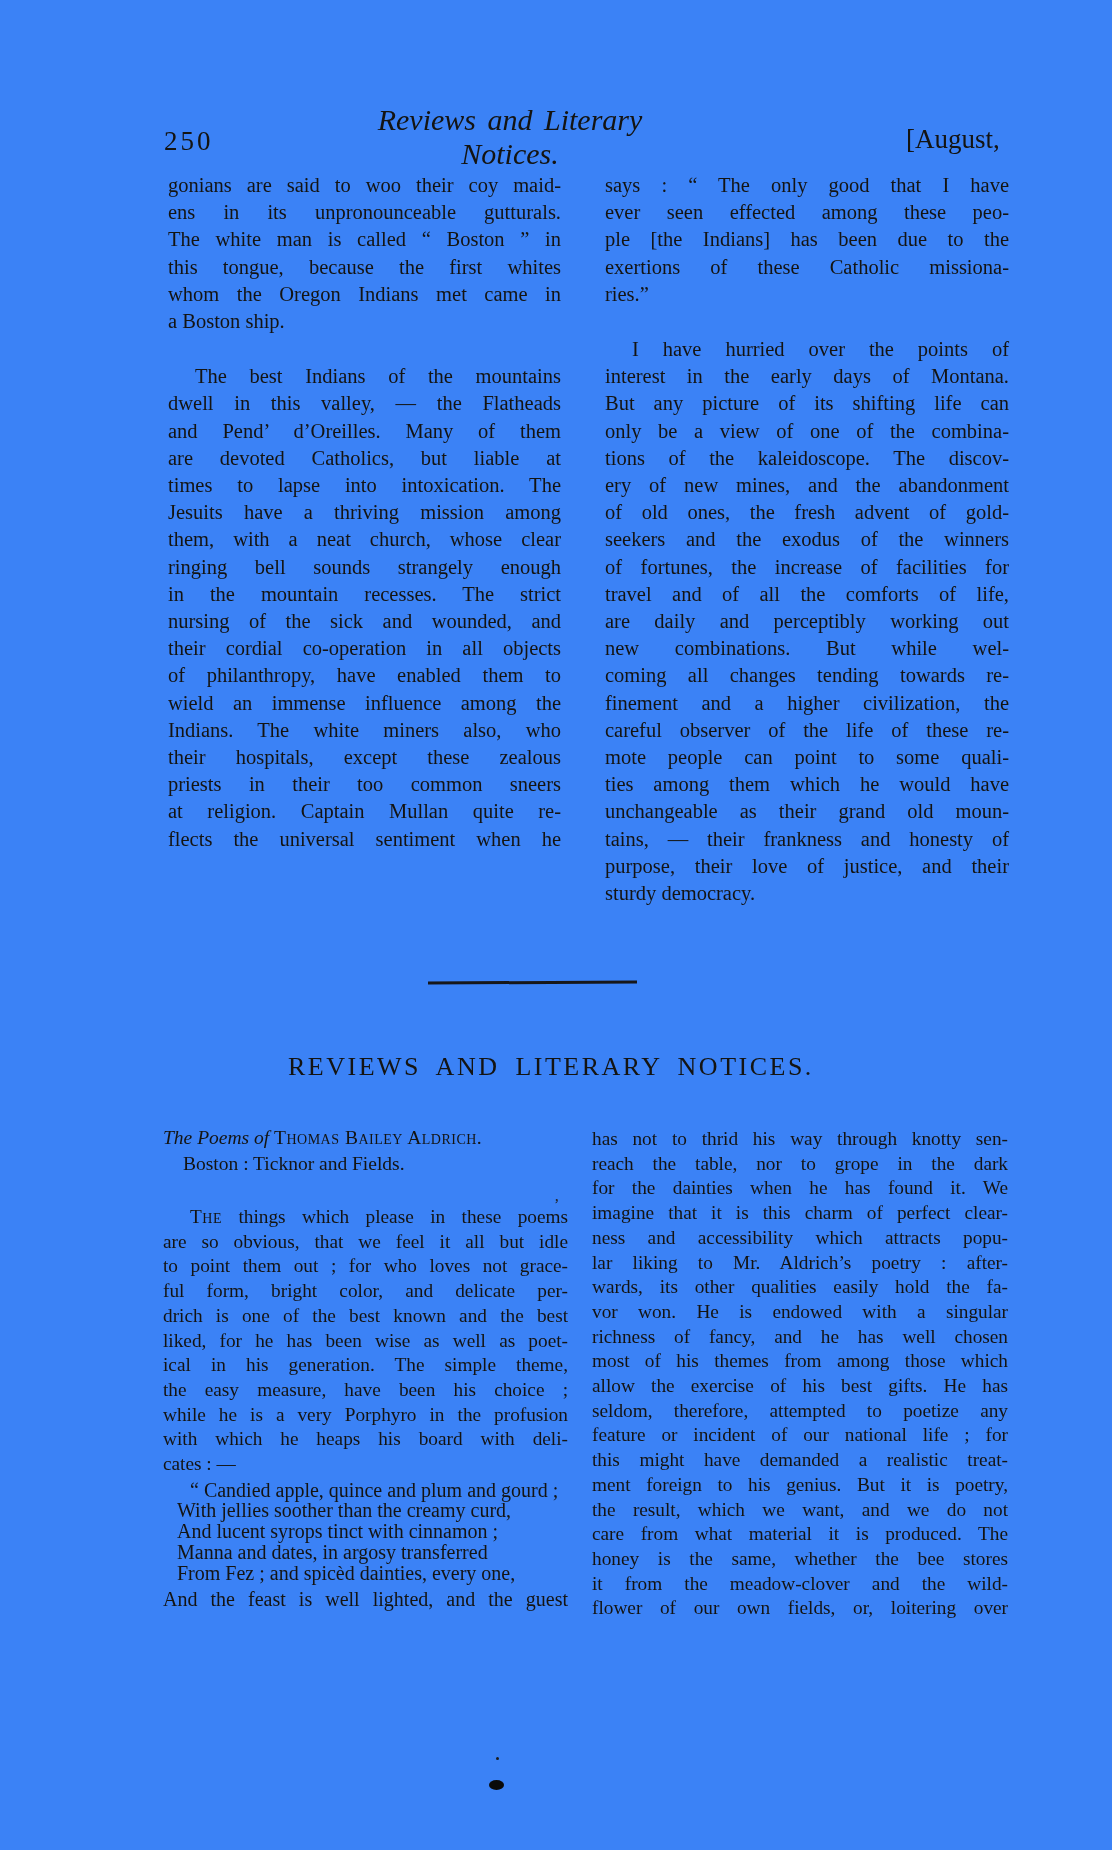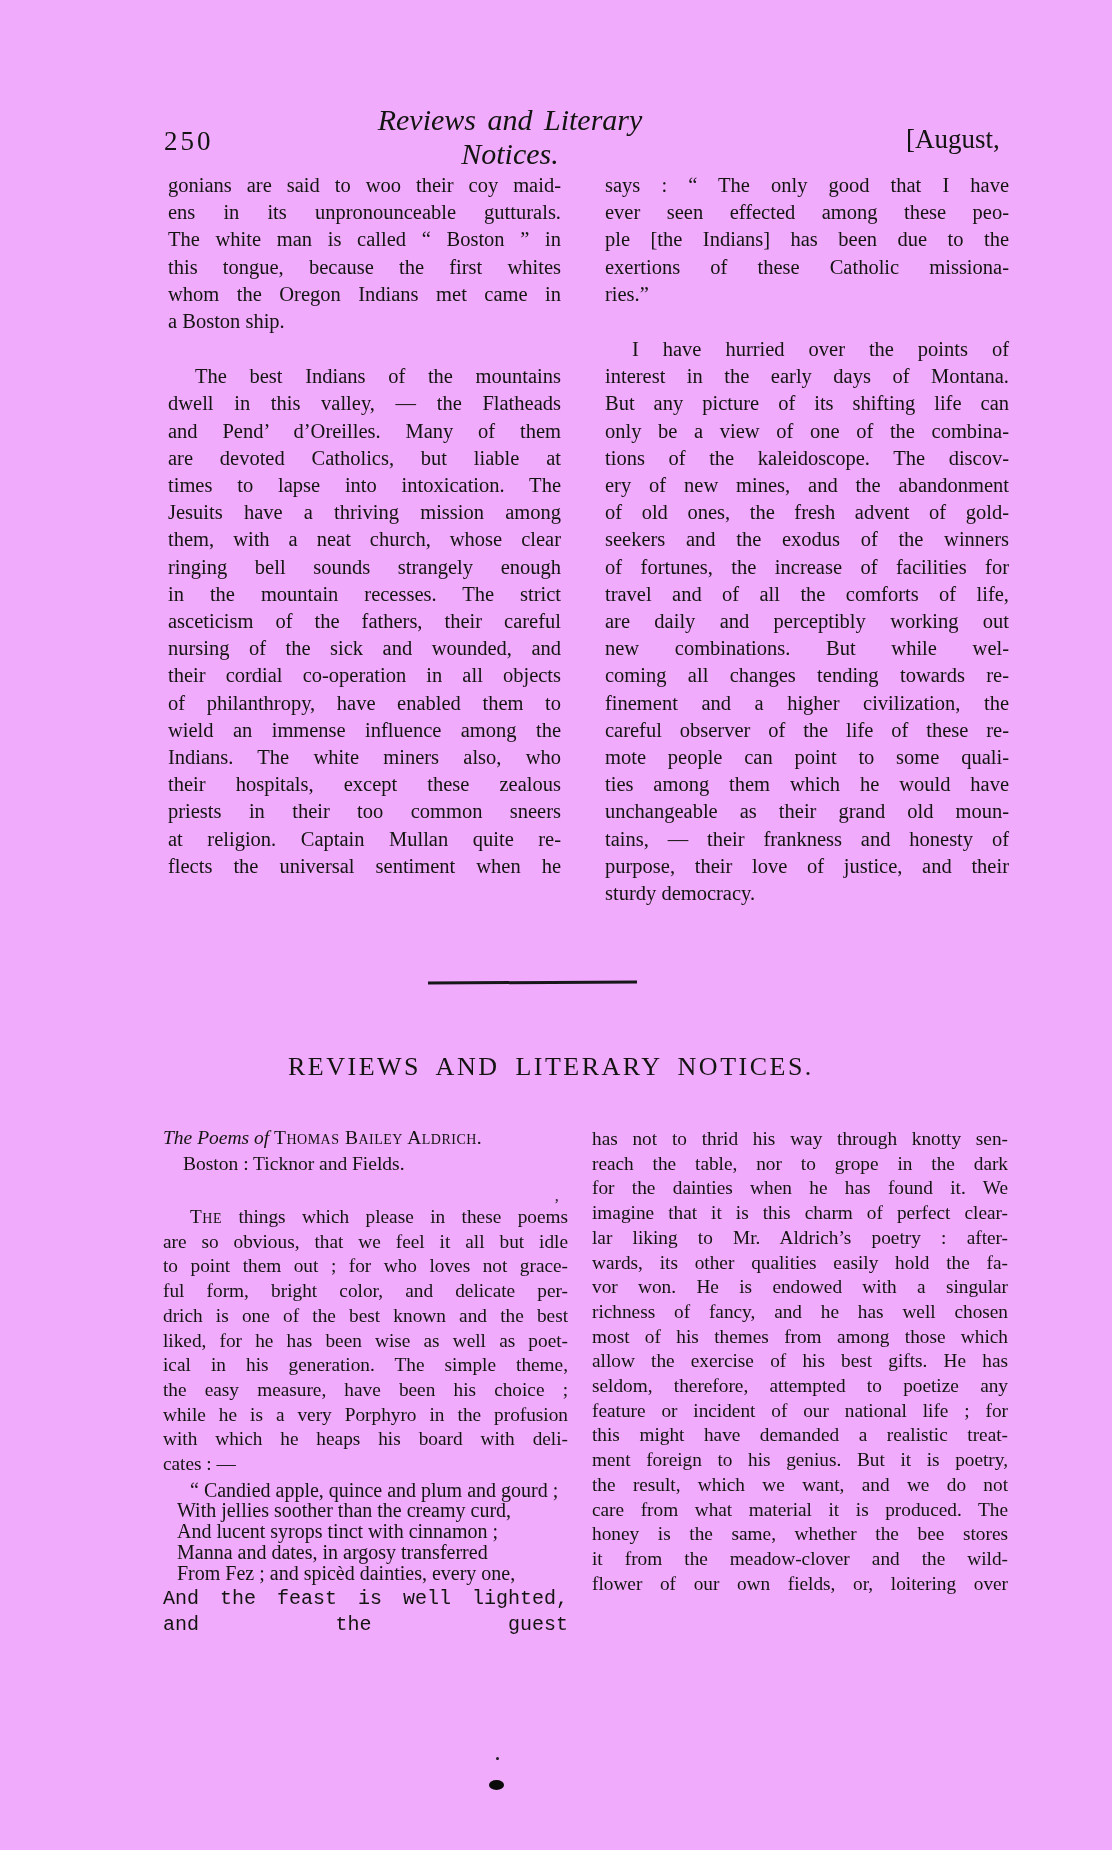--- a/index.html
+++ b/index.html
@@ -1,21 +1,21 @@
 <!DOCTYPE html>
 <html><head>
 <meta charset="utf-8">
 <style>
   html, body { margin: 0; padding: 0; background: #e8e8e6; }
   .page {
     position: relative;
     width: 1112px;
     height: 1850px;
     margin: 0 auto;
-    background: #f0abfc;
+    background: #3b82f6;
     color: #141412;
     font-family: "Liberation Serif", "DejaVu Serif", serif;
     overflow: hidden;
   }
   
   .pagenum {
     position: absolute; left: 164px; top: 126px;
     font-size: 27px; letter-spacing: 3px;
   }
   .runtitle {
@@ -57,21 +57,21 @@
   .a2.colL { position: absolute; left: 163px; top: 1125px; width: 405px; }
   .a2.colR { position: absolute; left: 592px; top: 1127px; width: 416px; }
   .bookref { font-size: 19.5px; line-height: 26px; }
   .bookref .pub { padding-left: 20px; }
   .review-para { margin-top: 20px; }
   .poem { margin-top: 3px; font-size: 20px; line-height: 20.7px; }
   .poem .tl { padding-left: 14px; }
   .poem .tl:first-child { padding-left: 27px; }
   .after-poem {
     margin-top: 3px; font-size: 20px; line-height: 26px;
-    text-align: justify; text-align-last: justify; font-family: Liberation Mono, monospace;
+    text-align: justify; text-align-last: justify;
   }
   
   .stray-mark {
     position: absolute; left: 554px; top: 1196px;
     font-size: 16px; color: #222;
   }
   .ink-blot {
     position: absolute; left: 489px; top: 1780px;
     width: 15px; height: 10px; background: #0a0a0a; border-radius: 50%;
   }
@@ -98,21 +98,20 @@
       <div class="tl end"><span>a Boston ship.</span></div>
       <div class="tl ind"><span>The best Indians of the mountains</span></div>
       <div class="tl"><span>dwell in this valley, — the Flatheads</span></div>
       <div class="tl"><span>and Pend’ d’Oreilles.  Many of them</span></div>
       <div class="tl"><span>are devoted Catholics, but liable at</span></div>
       <div class="tl"><span>times to lapse into intoxication.  The</span></div>
       <div class="tl"><span>Jesuits have a thriving mission among</span></div>
       <div class="tl"><span>them, with a neat church, whose clear</span></div>
       <div class="tl"><span>ringing bell sounds strangely enough</span></div>
       <div class="tl"><span>in the mountain recesses.  The strict</span></div>
-      <div class="tl"><span>asceticism of the fathers, their careful</span></div>
       <div class="tl"><span>nursing of the sick and wounded, and</span></div>
       <div class="tl"><span>their cordial co-operation in all objects</span></div>
       <div class="tl"><span>of philanthropy, have enabled them to</span></div>
       <div class="tl"><span>wield an immense influence among the</span></div>
       <div class="tl"><span>Indians.  The white miners also, who</span></div>
       <div class="tl"><span>their hospitals, except these zealous</span></div>
       <div class="tl"><span>priests in their too common sneers</span></div>
       <div class="tl"><span>at religion.  Captain Mullan quite re-</span></div>
       <div class="tl"><span>flects the universal sentiment when he</span></div>
     </div>
@@ -177,20 +176,21 @@
         <div class="tl end"><span>From Fez ; and spicèd dainties, every one,</span></div>
       </div>
     <div class="after-poem">And the feast is well lighted, and the guest</div>
   </div>
 
   <div class="a2 colR">
       <div class="tl"><span>has not to thrid his way through knotty sen-</span></div>
       <div class="tl"><span>reach the table, nor to grope in the dark</span></div>
       <div class="tl"><span>for the dainties when he has found it.   We</span></div>
       <div class="tl"><span>imagine that it is this charm of perfect clear-</span></div>
+      <div class="tl"><span>ness and accessibility which attracts popu-</span></div>
       <div class="tl"><span>lar liking to Mr. Aldrich’s poetry :  after-</span></div>
       <div class="tl"><span>wards, its other qualities easily hold the fa-</span></div>
       <div class="tl"><span>vor won.   He is endowed with a singular</span></div>
       <div class="tl"><span>richness of fancy, and he has well chosen</span></div>
       <div class="tl"><span>most of his themes from among those which</span></div>
       <div class="tl"><span>allow the exercise of his best gifts.   He has</span></div>
       <div class="tl"><span>seldom, therefore, attempted to poetize any</span></div>
       <div class="tl"><span>feature or incident of our national life ; for</span></div>
       <div class="tl"><span>this might have demanded a realistic treat-</span></div>
       <div class="tl"><span>ment foreign to his genius.   But it is poetry,</span></div>

